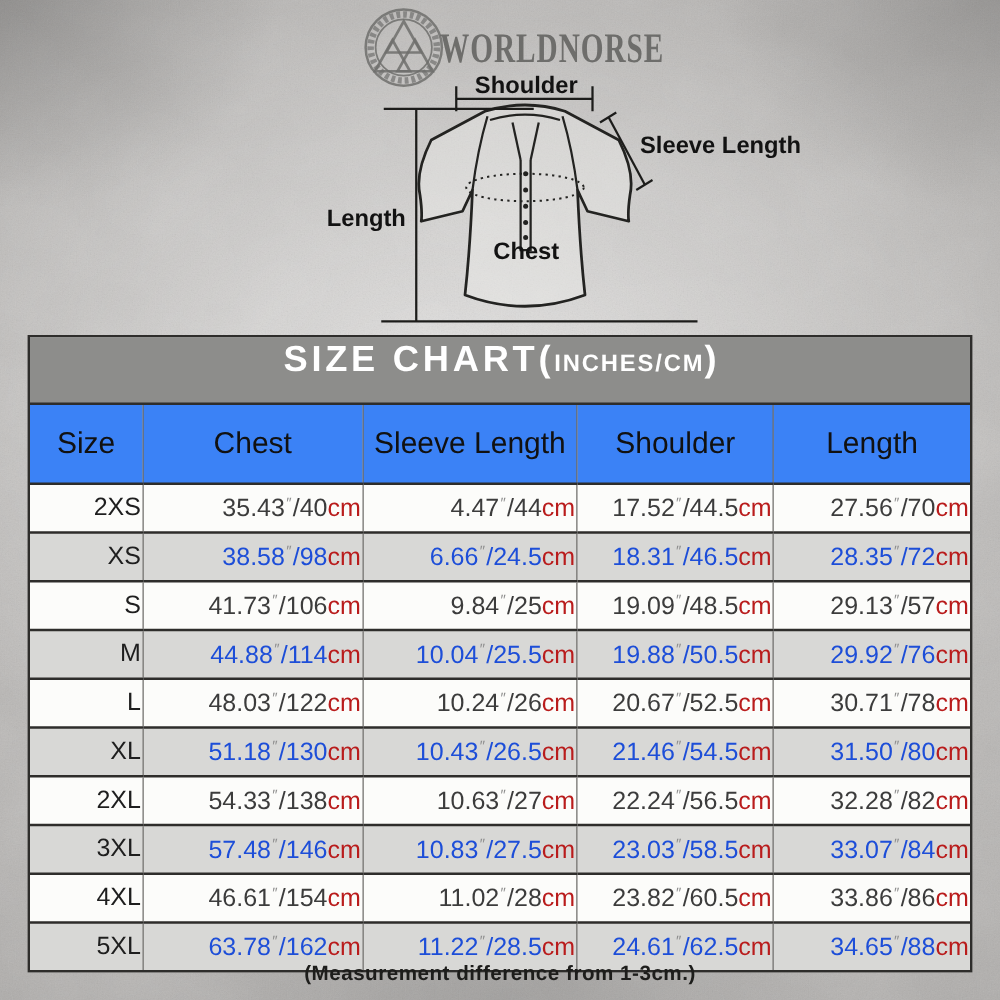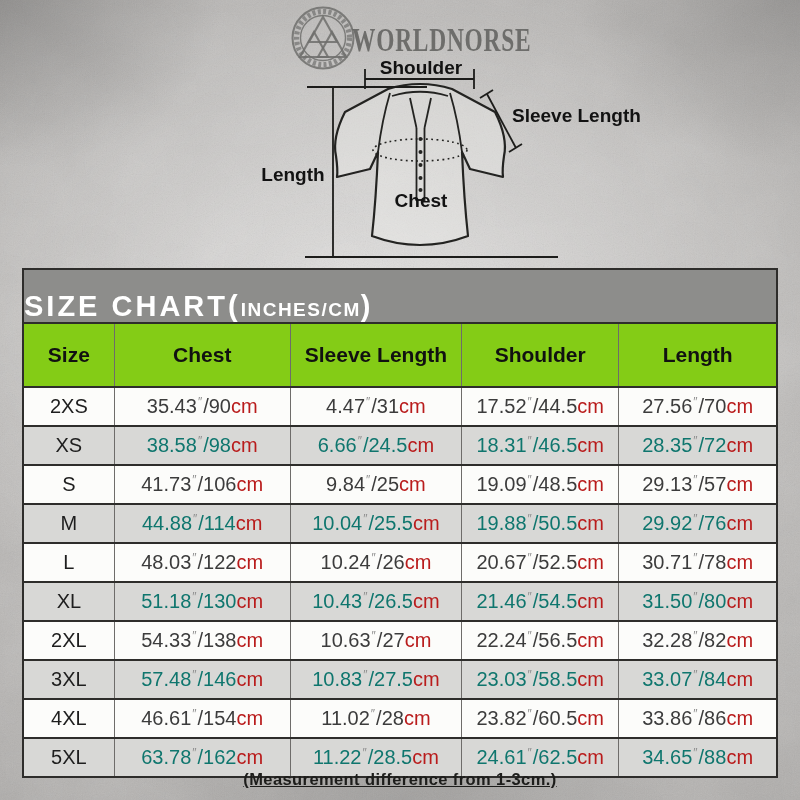--- a/index.html
+++ b/index.html
@@ -36,49 +36,49 @@
   
   .diagram{position:absolute;left:250px;top:53px;}
   .diagram text{font-family:"Liberation Sans",sans-serif;font-weight:bold;font-size:19px;fill:#121212;}
   
   .chart-wrap{
     position:absolute;left:22px;top:268px;width:756px;box-sizing:border-box;
     border:2px solid #2e2d2b;background:#fcfcfa;
   }
   .chart-title{
     height:52px;background:#8d8d8b;border-bottom:2px solid #2e2d2b;
-    color:#fff;line-height:72px;font-weight:bold;white-space:nowrap;
+    color:#fff;text-align:center;line-height:36px;font-weight:bold;white-space:nowrap;
   }
   .chart-title .t-main{font-size:29px;letter-spacing:3px;}
   .chart-title .t-units{font-size:19px;letter-spacing:1.5px;}
   .chart-title .t-close{font-size:29px;}
   table.size-chart{width:100%;border-collapse:collapse;table-layout:fixed;}
   .size-chart th{
-    height:60px;background:#84cc16;font-size:21px;font-weight:bold;color:#111;
+    height:60px;background:#3b82f6;font-size:24px;font-weight:normal;color:#111;
     border-left:1px solid #6e6c6a;border-right:1px solid #6e6c6a;
     border-bottom:2px solid #2e2d2b;text-align:center;
   }
   .size-chart td{
-    height:35px;text-align:center;font-size:20px;color:#3c3c3c;background:#fcfcfa;
+    height:35px;text-align:right;font-size:20px;color:#3c3c3c;background:#fcfcfa;
     border:1px solid #6e6c6a;border-top:2px solid #2e2d2b;border-bottom:2px solid #2e2d2b;
     white-space:nowrap;
   }
   .size-chart th:first-child,.size-chart td:first-child{border-left:none;}
   .size-chart th:last-child,.size-chart td:last-child{border-right:none;}
   .size-chart tr:last-child td{border-bottom:none;margin-left:32px;}
   .size-chart tr.alt td{background:#d8d8d6;}
   .size-chart td.size-cell{color:#1e1e1e;}
   .size-chart .num{color:#3c3c3c;}
-  .size-chart tr.alt .num{color:#0f766e;}
+  .size-chart tr.alt .num{color:#1d4ed8;}
   .size-chart .mark{color:#8e8e8e;font-size:12px;vertical-align:7px;margin:0 1px 0 1px;}
   .size-chart .unit{color:#b91c1c;}
   
   .note{
     position:absolute;left:0;top:770px;width:100%;text-align:center;
-    font-weight:bold;font-size:16.5px;letter-spacing:.4px;color:#1d1d1b;text-decoration:underline;
+    font-weight:bold;font-size:16.5px;letter-spacing:.4px;color:#1d1d1b;
   }
 </style>
 </head>
 <body>
 
 <div class="stage">
   <div class="bg-base"></div>
 
   <svg class="tex tex-mottle" width="800" height="800">
     <filter id="f-mottle">
@@ -177,22 +177,22 @@
           <th>Size</th>
           <th>Chest</th>
           <th>Sleeve Length</th>
           <th>Shoulder</th>
           <th>Length</th>
         </tr>
       </thead>
       <tbody>
           <tr>
             <td class="size-cell">2XS</td>
-            <td><span class="num">35.43</span><span class="mark">″</span><span class="num">/90</span><span class="unit">cm</span></td>
-            <td><span class="num">4.47</span><span class="mark">″</span><span class="num">/31</span><span class="unit">cm</span></td>
+            <td><span class="num">35.43</span><span class="mark">″</span><span class="num">/40</span><span class="unit">cm</span></td>
+            <td><span class="num">4.47</span><span class="mark">″</span><span class="num">/44</span><span class="unit">cm</span></td>
             <td><span class="num">17.52</span><span class="mark">″</span><span class="num">/44.5</span><span class="unit">cm</span></td>
             <td><span class="num">27.56</span><span class="mark">″</span><span class="num">/70</span><span class="unit">cm</span></td>
           </tr>
           <tr class="alt">
             <td class="size-cell">XS</td>
             <td><span class="num">38.58</span><span class="mark">″</span><span class="num">/98</span><span class="unit">cm</span></td>
             <td><span class="num">6.66</span><span class="mark">″</span><span class="num">/24.5</span><span class="unit">cm</span></td>
             <td><span class="num">18.31</span><span class="mark">″</span><span class="num">/46.5</span><span class="unit">cm</span></td>
             <td><span class="num">28.35</span><span class="mark">″</span><span class="num">/72</span><span class="unit">cm</span></td>
           </tr>

